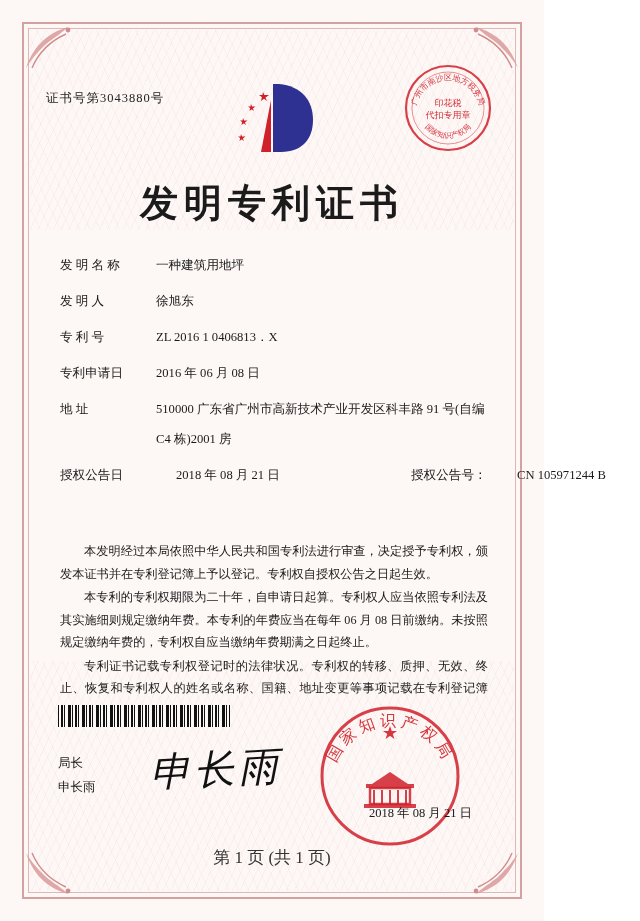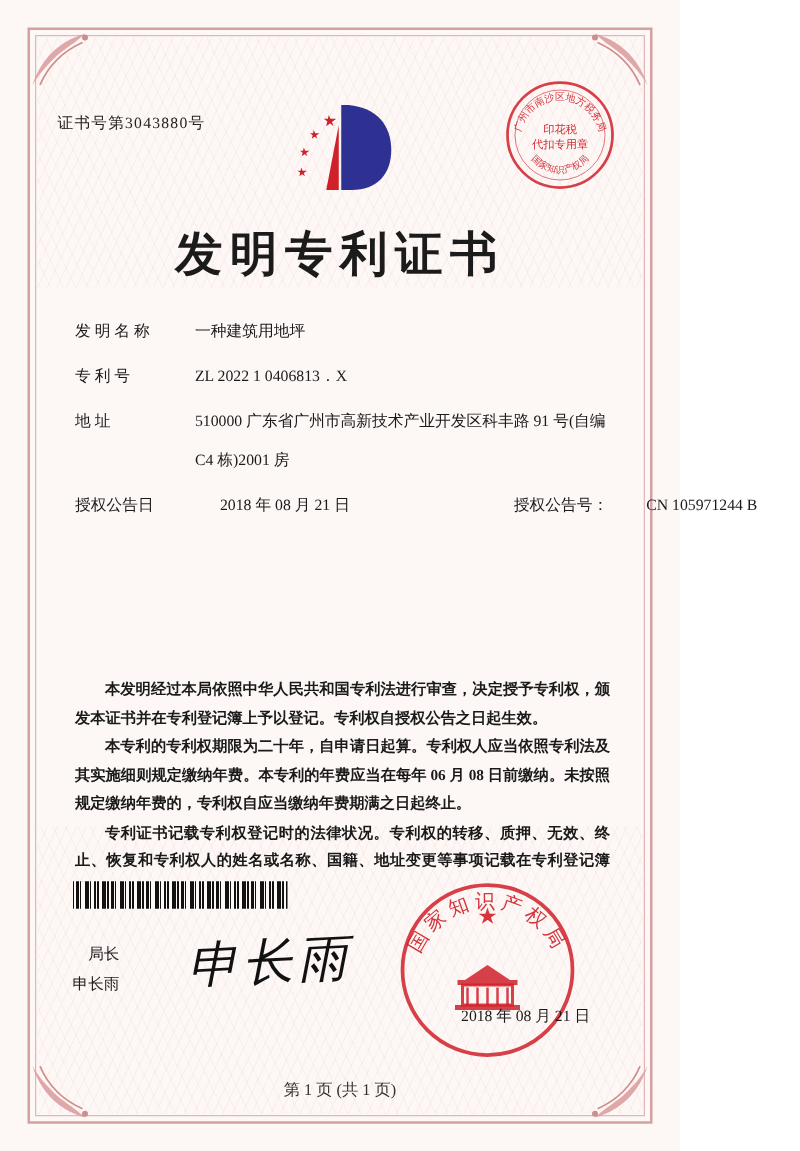--- a/index.html
+++ b/index.html
@@ -138,21 +138,20 @@
     right: 56px;
     top: 540px;
     font-size: 12.2px;
     line-height: 1.85;
     text-align: justify;
     color: #1a1a1a;
   }
   .body-text p {
     margin: 0 0 1px 0;
     text-indent: 24px;
-    font-weight: bold;
   }
   .barcode {
     position: absolute;
     left: 58px;
     top: 705px;
     width: 172px;
     height: 22px;
     background: repeating-linear-gradient(
       to right,
       #111 0 1px, #fdf8f6 1px 3px,
@@ -160,21 +159,20 @@
       #111 6px 7px, #fdf8f6 7px 10px,
       #111 10px 13px, #fdf8f6 13px 14px
     );
   }
   .director-block {
     position: absolute;
     left: 58px;
     top: 752px;
     font-size: 12.5px;
     line-height: 1.9;
-    text-align: right;
   }
   .signature {
     position: absolute;
     left: 150px;
     top: 742px;
     font-size: 40px;
     font-family: "Liberation Serif", "DejaVu Serif", serif;
     color: #111;
     letter-spacing: 4px;
     font-style: italic;
@@ -190,23 +188,23 @@
   .seal-date {
     position: absolute;
     right: 72px;
     top: 805px;
     font-size: 12.5px;
     color: #1a1a1a;
   }
   .footer {
     position: absolute;
     left: 0; right: 0;
-    bottom: 40px;
+    bottom: 52px;
     text-align: center;
-    font-size: 13px;
+    font-size: 17px;
     color: #333;
   }
   svg { display: block; }
 </style>
 </head>
 <body>
 
 <div class="page">
 
   <div class="wash-top"></div>
@@ -277,26 +275,34 @@
 
   <div class="title">发明专利证书</div>
 
   <div class="fields">
 
     <div class="row">
       <div class="lbl">发 明 名 称</div>
       <div class="val">一种建筑用地坪</div>
     </div>
 
+    <div class="row">
+      <div class="lbl">发 明 人</div>
+      <div class="val">徐旭东</div>
+    </div>
 
     <div class="row">
       <div class="lbl">专 利 号</div>
-      <div class="val">ZL 2022 1 0406813．X</div>
-    </div>
-
+      <div class="val">ZL 2016 1 0406813．X</div>
+    </div>
+
+    <div class="row">
+      <div class="lbl">专利申请日</div>
+      <div class="val">2016 年 06 月 08 日</div>
+    </div>
 
 
     <div>
       <div class="row" style="margin-bottom:12px;">
         <div class="lbl">地 址</div>
         <div class="val">510000  广东省广州市高新技术产业开发区科丰路 91 号(自编</div>
       </div>
       <div class="addr-second">C4 栋)2001 房</div>
     </div>
 

